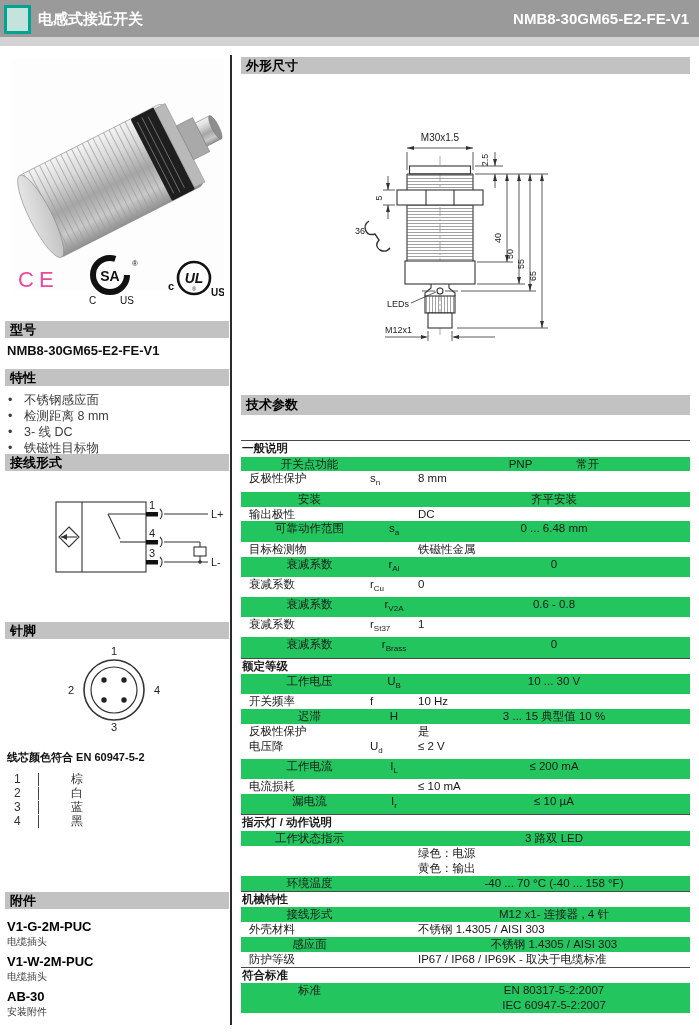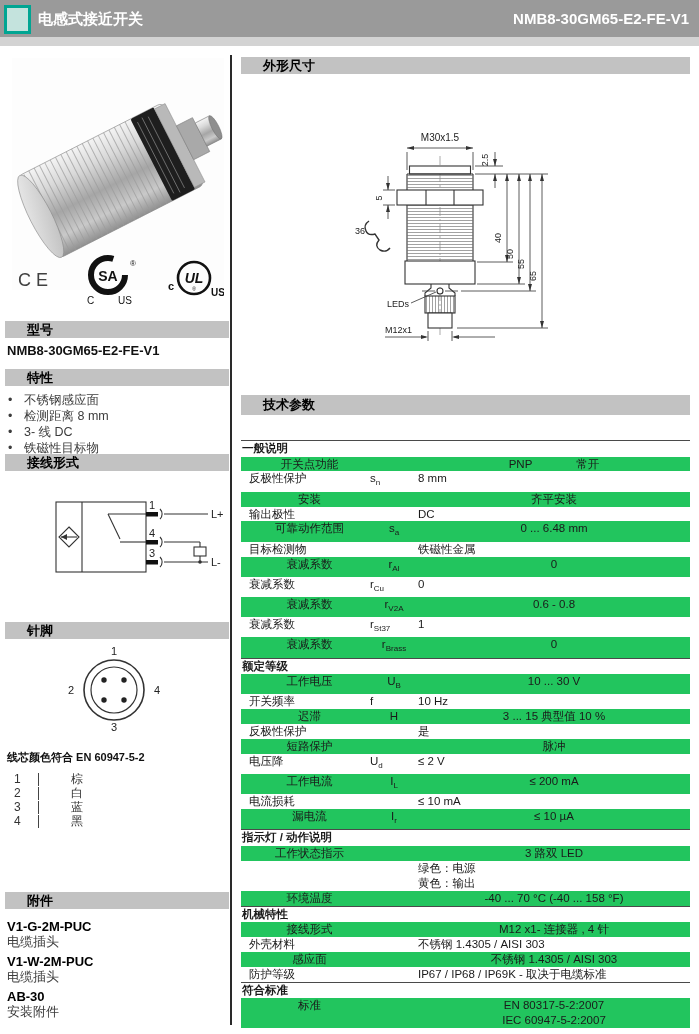--- a/index.html
+++ b/index.html
@@ -8,43 +8,43 @@
 
   
   .topbar{position:absolute;left:0;top:0;width:699px;height:37px;background:#9a9a9a;}
   .brandsq{position:absolute;left:4px;top:5px;width:21px;height:23px;background:#c4e3dd;border:3px solid #00a592;}
   .topbar .ttl{position:absolute;left:38px;top:0;line-height:37px;font-size:15px;font-weight:bold;color:#fff;}
   .topbar .mdl{position:absolute;right:10px;top:0;line-height:37px;font-size:15px;font-weight:bold;color:#fff;}
   .substrip{position:absolute;left:0;top:37px;width:699px;height:9px;background:#d3d3d3;}
   .coldiv{position:absolute;left:230px;top:55px;width:2px;height:970px;background:#2a2a2a;}
 
   
-  .secbar{position:absolute;height:17px;line-height:17px;background:#c2c2c2;font-size:13px;font-weight:bold;color:#000;padding-left:22px;box-sizing:border-box;}
+  .secbar{position:absolute;height:17px;line-height:17px;background:#c2c2c2;font-size:13px;font-weight:bold;color:#000;padding-left:5px;box-sizing:border-box;}
   .lbar{left:5px;width:224px;}
   .rbar{left:241px;width:449px;}
 
   
   .photo{position:absolute;left:12px;top:58px;width:212px;height:232px;}
   .logos{position:absolute;left:10px;top:253px;width:214px;height:54px;display:flex;align-items:center;justify-content:space-between;}
-  .celogo{font-size:18px;letter-spacing:5px;color:#404040;padding-left:8px;}
+  .celogo{font-size:22px;letter-spacing:5px;color:#ec4899;padding-left:8px;}
   .modeltxt{position:absolute;left:7px;top:343px;font-size:13px;font-weight:bold;}
   .features{position:absolute;left:8px;top:392px;font-size:12.5px;color:#3c3c3c;}
   .features .fi{display:flex;line-height:16px;}
   .features .bull{width:16px;color:#3c3c3c;}
   .wiringsvg{position:absolute;left:48px;top:494px;}
   .pinsvg{position:absolute;left:58px;top:645px;}
   .wirenote{position:absolute;left:7px;top:750px;font-size:11px;font-weight:bold;}
   .wiretab{position:absolute;left:14px;top:772px;font-size:12px;color:#333;}
   .wiretab .wr{display:flex;line-height:14px;height:14px;align-items:center;}
   .wiretab .wcnum{width:24px;}
   .wiretab .wcbar{width:26px;border-left:1px solid #444;height:13px;}
   .wiretab .wccol{margin-left:6px;}
   .acc{position:absolute;left:7px;top:914px;width:220px;}
   .acc .am{font-size:13px;font-weight:bold;color:#000;line-height:15px;margin-top:5px;}
-  .acc .ad{font-size:13px;color:#3c3c3c;line-height:15px;}
+  .acc .ad{font-size:10px;color:#3c3c3c;line-height:15px;}
 
   
   .dimsvg{position:absolute;left:335px;top:126px;}
 
   
   .ttable{position:absolute;left:241px;top:440px;width:449px;font-size:11.5px;color:#1a1a1a;}
   .trow{display:grid;grid-template-columns:121px 48px 1fr;line-height:14.9px;padding-left:8px;}
   .trow.shaded{background:#22c55e;text-align:center;}
   .tsec{font-weight:bold;font-size:11.5px;border-top:1px solid #4a4a4a;line-height:15.5px;padding-left:1px;}
   .tsym sub,.tval sub{font-size:8px;}
@@ -420,25 +420,20 @@
       <div class="trow shaded">
         <span>迟滞</span>
         <span class="tsym">H</span>
         <span class="tval">3 ... 15 典型值 10 %</span>
       </div>
       <div class="trow">
         <span>反极性保护</span>
         <span class="tsym"></span>
         <span class="tval">是</span>
       </div>
-      <div class="trow shaded">
-        <span>短路保护</span>
-        <span class="tsym"></span>
-        <span class="tval">脉冲</span>
-      </div>
       <div class="trow">
         <span>电压降</span>
         <span class="tsym">U<sub>d</sub></span>
         <span class="tval">≤ 2 V</span>
       </div>
       <div class="trow shaded">
         <span>工作电流</span>
         <span class="tsym">I<sub>L</sub></span>
         <span class="tval">≤ 200 mA</span>
       </div>

